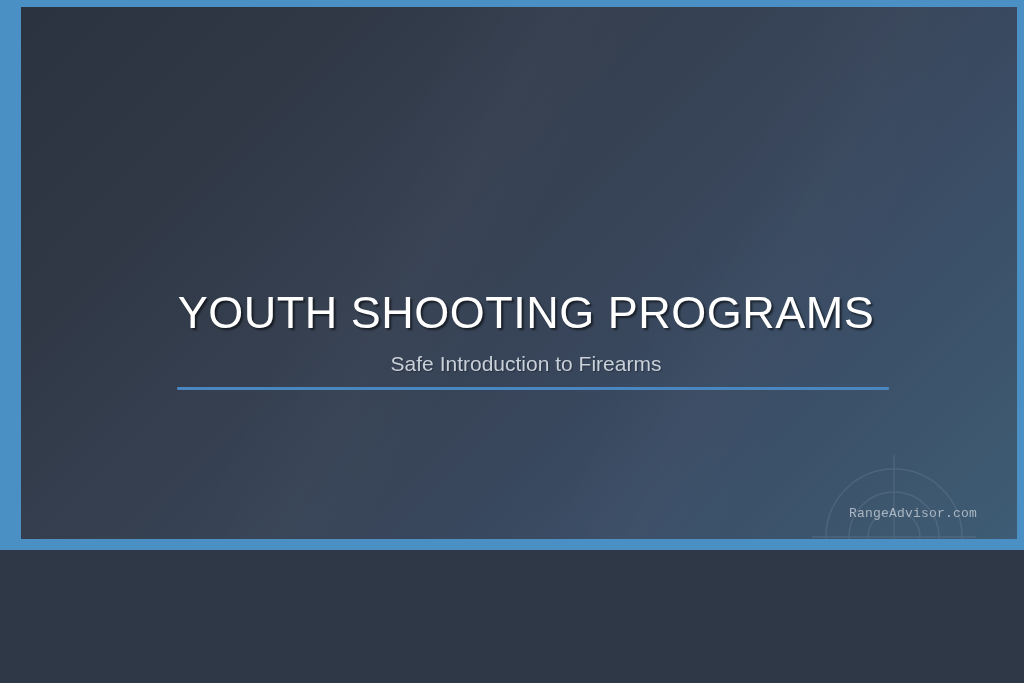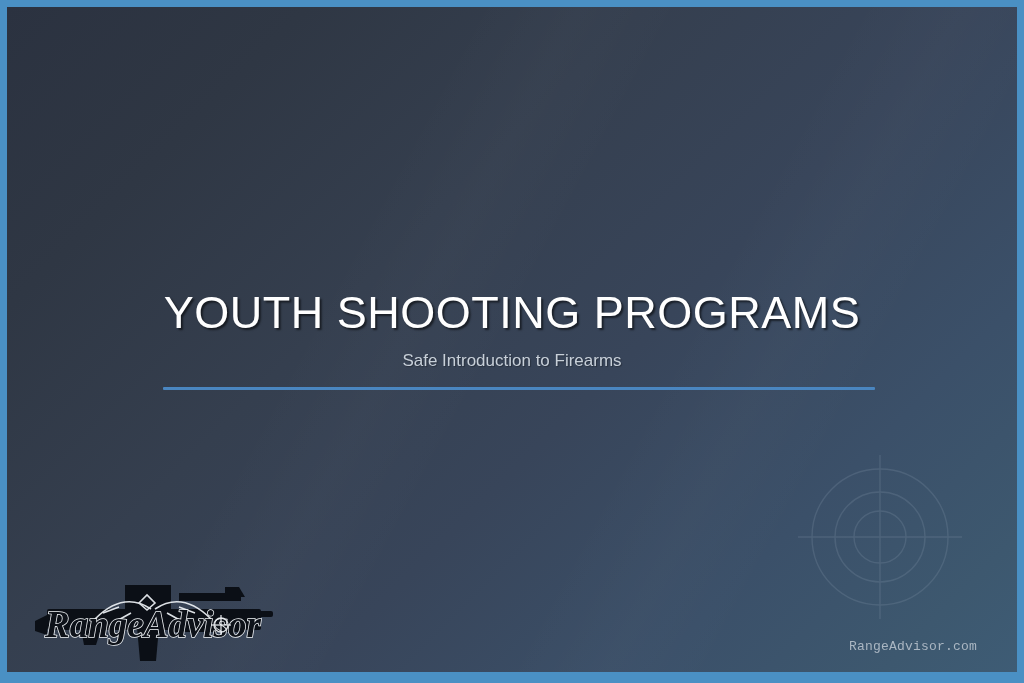--- a/index.html
+++ b/index.html
@@ -11,24 +11,24 @@
     width: 1024px;
     height: 683px;
     overflow: hidden;
     font-family: "Liberation Sans", sans-serif;
   }
 
   
   .slide-frame {
     position: relative;
     width: 1024px;
-    height: 683px;
+    height: 550px;
     box-sizing: border-box;
     background: #4a90c4;
-    padding: 7px 7px 11px 7px;
+    padding: 7px 7px 11px 21px;
   }
 
   .slide-canvas {
     position: relative;
     width: 100%;
     height: 100%;
     overflow: hidden;
     background:
       linear-gradient(135deg,
         #2b3240 0%,
@@ -83,21 +83,21 @@
     font-weight: 400;
     letter-spacing: 0.5px;
     color: #ffffff;
     line-height: 1.06;
     white-space: nowrap;
     text-shadow: 2px 2px 2px rgba(0,0,0,0.55);
   }
 
   .slide-subtitle {
     margin: 14px 0 0 0;
-    font-size: 17px;
+    font-size: 21px;
     font-weight: 400;
     color: #c8d0d9;
     line-height: 1.2;
     text-shadow: 1px 1px 1px rgba(0,0,0,0.30);
   }
 
   .accent-rule {
     position: absolute;
     left: 156px;
     top: 380px;

